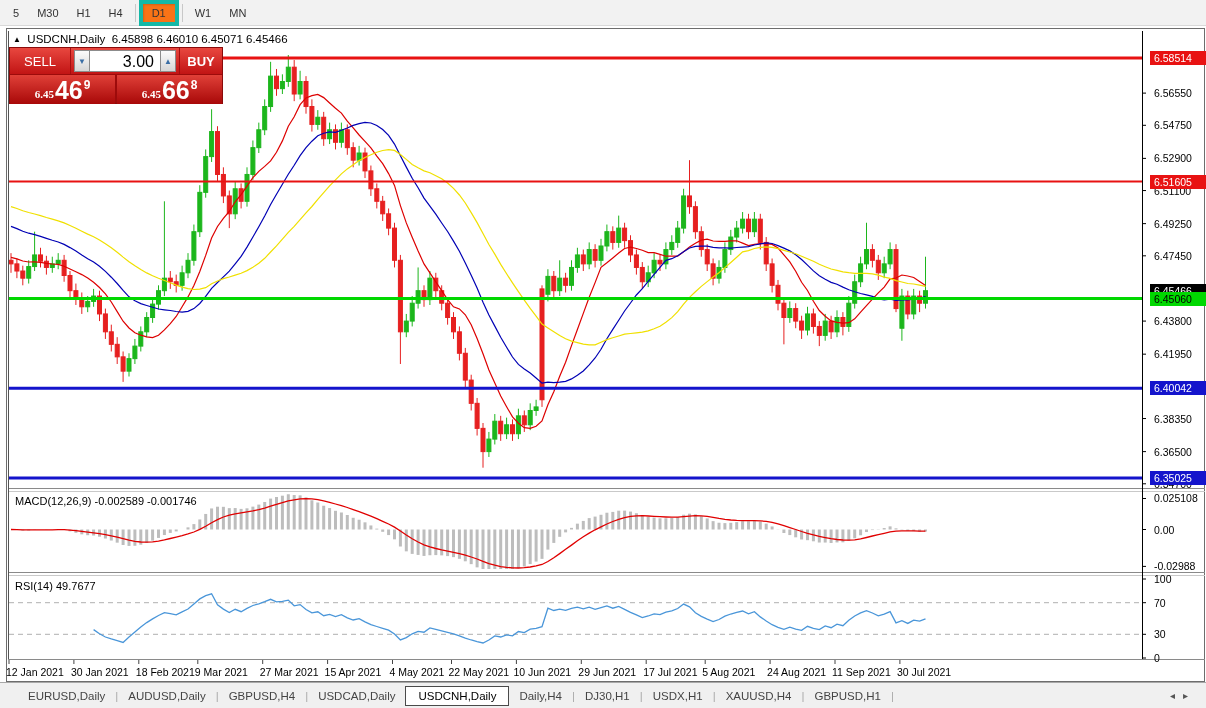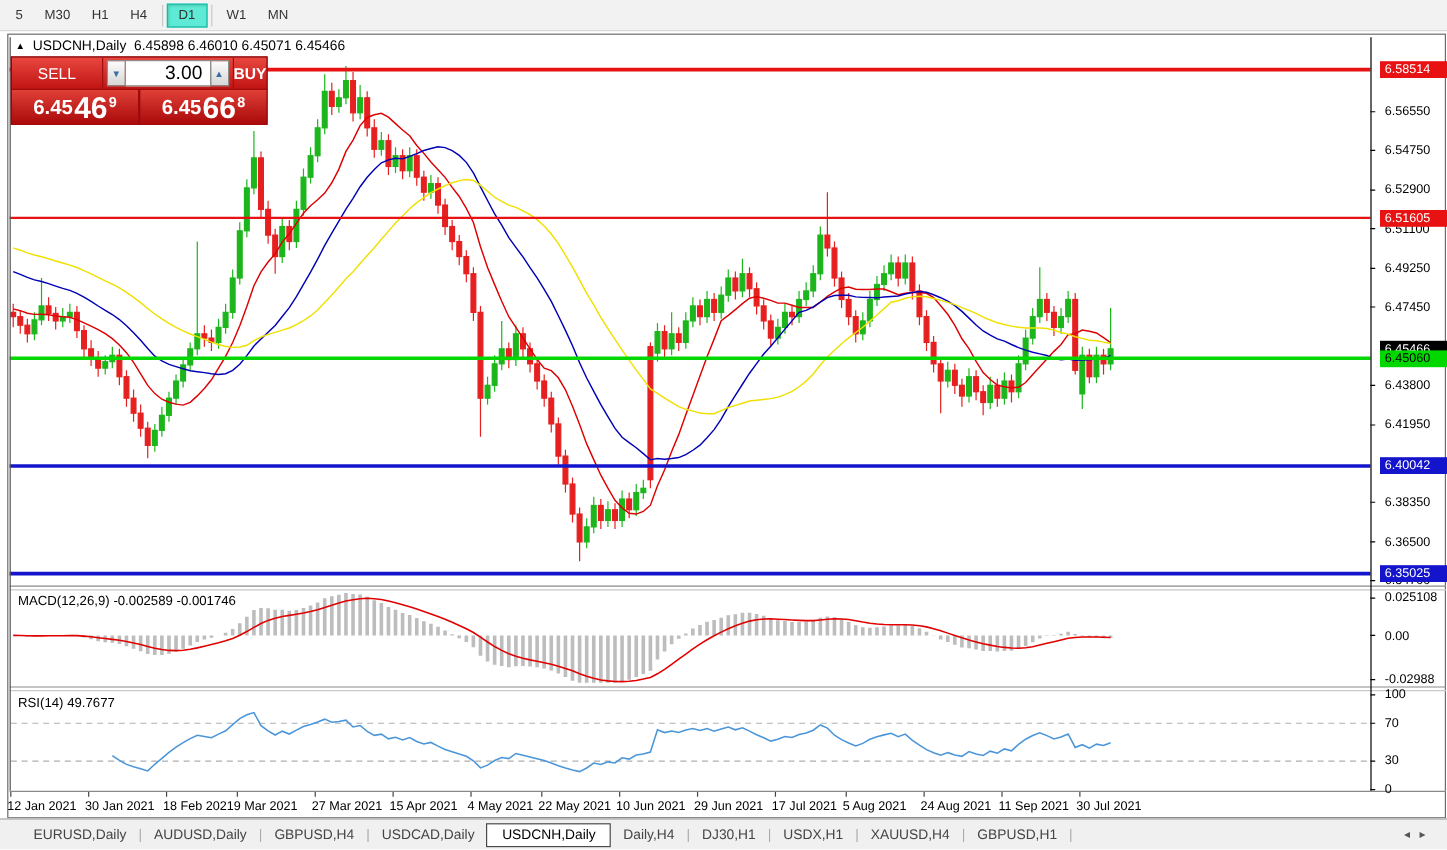--- a/index.html
+++ b/index.html
@@ -4,21 +4,21 @@
 <style>
   * { box-sizing: border-box; margin: 0; padding: 0; }
   html,body { width:1206px; height:708px; overflow:hidden; background:#fff;
     font-family:"Liberation Sans","DejaVu Sans",sans-serif; }
   #stage { position:relative; width:1206px; height:708px; background:#fff; }
 
   
   #tfbar { position:absolute; left:0; top:0; width:1206px; height:26px;
     background:#f2f2f2; border-bottom:1px solid #d9d9d9; display:flex; align-items:center; }
   .tf-item { font-size:11px; color:#333; padding:3px 9px; margin-top:1px; cursor:default; }
-  .tf-item.active { background:#5eead4; border:1px solid #14b8a6; box-shadow:inset 1px 1px 2px rgba(0,0,0,.15); }
+  .tf-item.active { background:#f97316; border:4px solid #14b8a6; box-shadow:inset 1px 1px 2px rgba(0,0,0,.15); }
   .tf-sep { width:1px; height:18px; background:#c8c8c8; margin:0 3px; }
 
   
   #chartwin { position:absolute; left:6px; top:28px; width:1199px; height:654px;
     background:#fff; border:1px solid #6d6d6d; }
   #chart-title { position:absolute; left:6px; top:4px; font-size:11.5px; color:#000; z-index:30; }
   #chart-title .arr { font-size:8px; position:relative; top:-1px; }
   #chart-title b { font-weight:normal; }
 
   svg { position:absolute; left:0; top:0; pointer-events:none; }
@@ -39,31 +39,31 @@
   .ind-label { position:absolute; left:8px; font-size:11px; color:#000; z-index:20; }
 
   
   .date-label { position:absolute; top:637px; font-size:10.5px; color:#000; z-index:20; white-space:nowrap; }
 
   
   #tradepanel { position:absolute; left:2px; top:18px; width:214px; height:57px; z-index:40;
     background:#9d0b0b; border:1px solid #8a0a0a; }
   #tp-row1 { display:flex; height:26px; background:linear-gradient(#e8473f,#c11414); }
   .tp-btn { color:#fff; font-size:13px; display:flex; align-items:center; justify-content:center; cursor:pointer; }
-  #tp-sell { width:76px; border-right:1px solid #a30e0e; }
+  #tp-sell { width:61px; border-right:1px solid #a30e0e; }
   #tp-buy  { flex:1; border-left:1px solid #a30e0e;font-weight:bold; }
   .spin-btn { width:16px; height:22px; margin-top:2px; background:linear-gradient(#fcfcfc,#d6d6d6);
     border:1px solid #8c8c8c; color:#3a6ea5; font-size:8px; display:flex; align-items:center; justify-content:center; cursor:pointer; }
   #tp-vol { width:70px; height:22px; margin-top:2px; background:#fff; border-top:1px solid #8c8c8c; border-bottom:1px solid #8c8c8c;
     font-size:16px; color:#000; text-align:right; padding:2px 6px 0 0; }
   #tp-row2 { display:flex; height:29px; margin-top:1px; }
   .tp-price { flex:1; background:linear-gradient(#e04038,#a80808); color:#fff; display:flex;
     align-items:flex-end; justify-content:center; padding-bottom:1px; cursor:pointer; }
   .tp-price:first-child { margin-right:2px; }
-  .tp-pfx { font-size:17px; font-weight:bold; margin:0 1px 3px 0; }
+  .tp-pfx { font-size:11px; font-weight:bold; margin:0 1px 3px 0;font-family:Liberation Serif, serif; }
   .tp-big { font-size:25px; font-weight:bold; line-height:25px; }
   .tp-sup { font-size:12px; font-weight:bold; margin:0 0 11px 1px; }
 
   
   #tabsbar { position:absolute; left:0; top:682px; width:1206px; height:26px; background:#f0f0f0;
     border-top:1px solid #a8a8a8; display:flex; align-items:center; font-size:11.5px; color:#444; }
   .tab-item { padding:4px 10px; cursor:pointer; white-space:nowrap; }
   .tab-item.active { background:#fff; border:1px solid #4a4a4a; color:#000; padding:3px 12px; }
   .tab-sep { color:#aaa; }
   #tab-arrows { margin-left:auto; margin-right:10px; color:#555; font-size:10px; letter-spacing:8px; cursor:pointer; }

